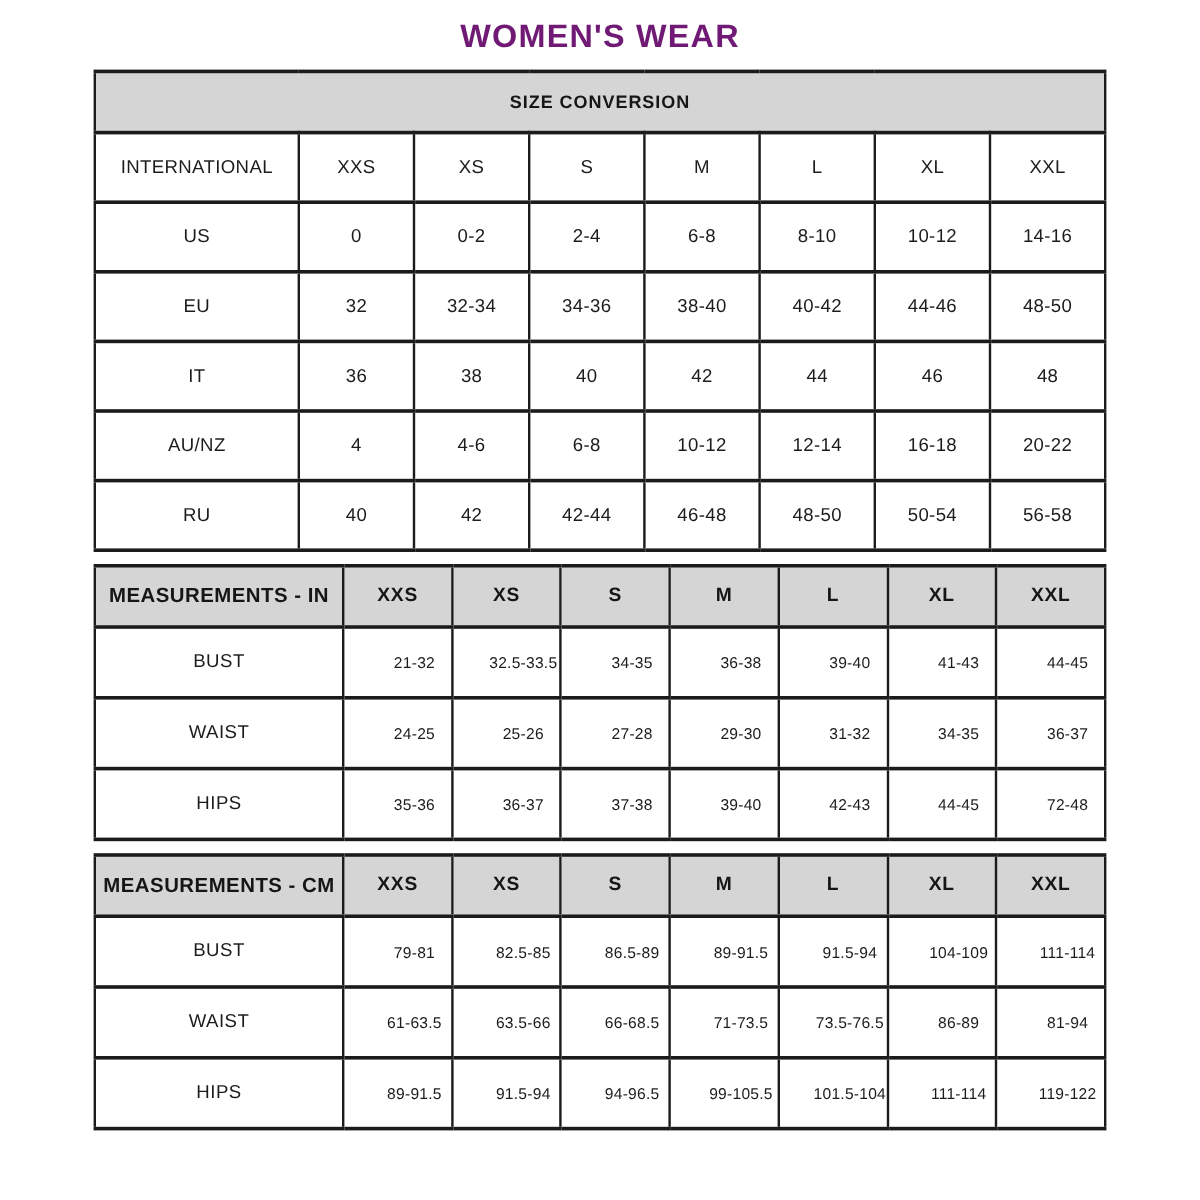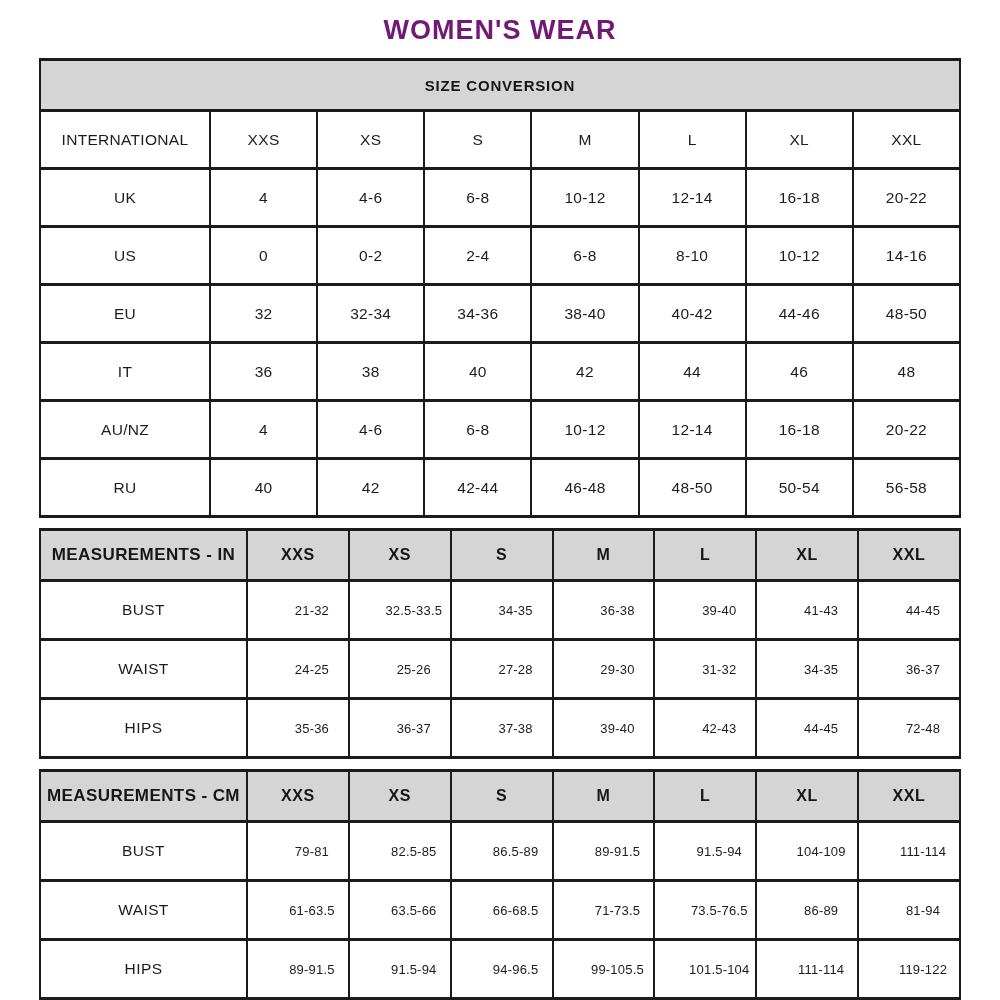--- a/index.html
+++ b/index.html
@@ -17,21 +17,21 @@
     box-sizing: content-box;
     text-align: center;
     font-size: 27px;
     font-weight: bold;
     letter-spacing: 1px;
     color: #701a75;
   }
   table {
     border-collapse: collapse;
     table-layout: fixed;
-    width: 922px;
+    width: 844px;
     margin: 0 auto;
   }
   td, th {
     border: solid #1b1b1b;
     border-width: 3px 2px;
     text-align: center;
     vertical-align: middle;
     padding: 0;
     overflow: hidden;
     white-space: nowrap;
@@ -93,30 +93,20 @@
         <td>INTERNATIONAL</td>
         <td>XXS</td>
         <td>XS</td>
         <td>S</td>
         <td>M</td>
         <td>L</td>
         <td>XL</td>
         <td>XXL</td>
       </tr>
       <tr>
-        <td>UK</td>
-        <td>4</td>
-        <td>4-6</td>
-        <td>6-8</td>
-        <td>10-12</td>
-        <td>12-14</td>
-        <td>16-18</td>
-        <td>20-22</td>
-      </tr>
-      <tr>
         <td>US</td>
         <td>0</td>
         <td>0-2</td>
         <td>2-4</td>
         <td>6-8</td>
         <td>8-10</td>
         <td>10-12</td>
         <td>14-16</td>
       </tr>
       <tr>

